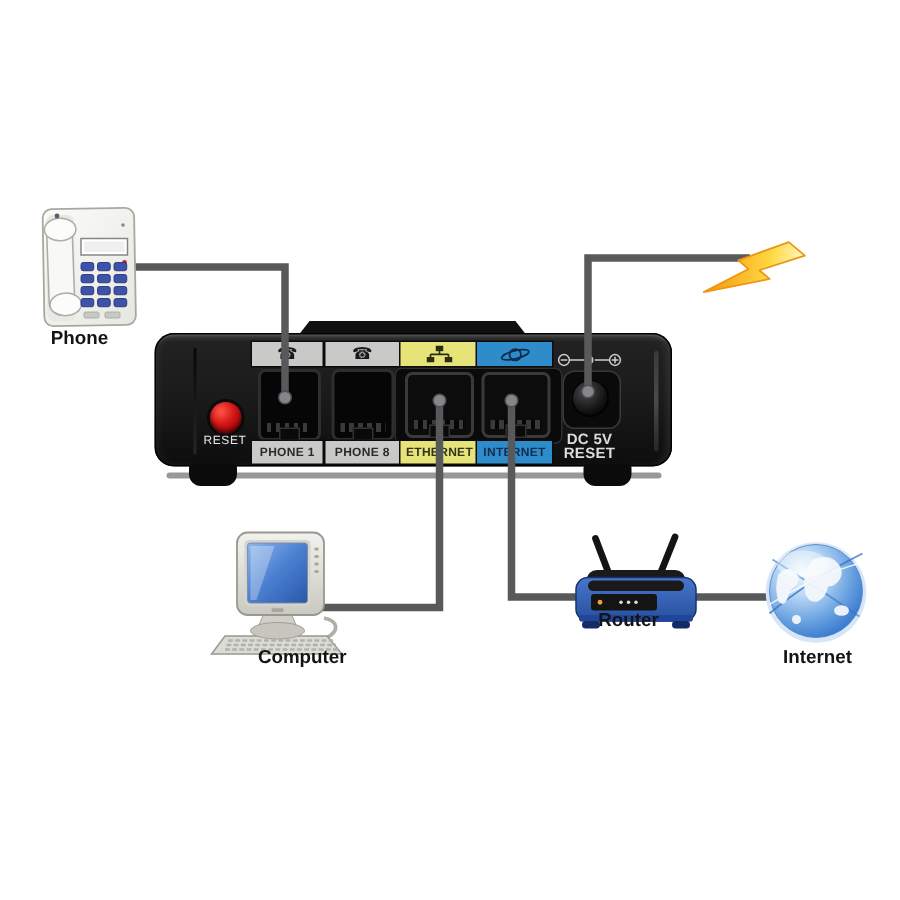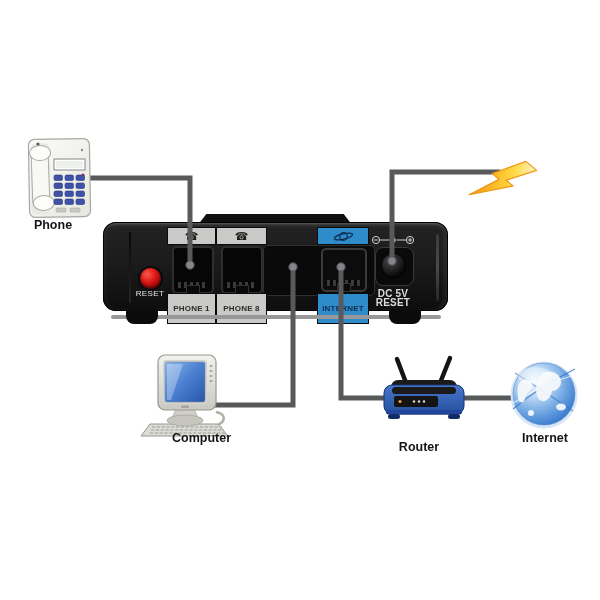--- a/index.html
+++ b/index.html
@@ -30,21 +30,21 @@
          font-size:8px;font-weight:normal;color:#e6e6e6;letter-spacing:.4px;}
 
   .recess{position:absolute;left:160px;top:23px;width:110px;height:49px;background:#0a0a0a;
          border:1px solid #2f2f2f;border-radius:5px;}
 
   .pg{position:absolute;top:6px;height:81px;}
   .pg1{left:65px;width:47px;} .pg2{left:114px;width:49px;}
   .pg3{left:164px;width:52px;} .pg4{left:215px;width:50px;}
   .strip{position:absolute;left:0;right:0;height:16px;display:flex;align-items:center;
          justify-content:center;box-shadow:0 0 0 1px #0b0b0b;}
-  .strip.t{top:0;} .strip.b{top:66px;height:29px;font-size:8px;font-weight:bold;letter-spacing:.2px;}
+  .strip.t{top:0;} .strip.b{top:66px;height:15px;font-size:8px;font-weight:bold;letter-spacing:.2px;}
   .pg-gray .strip{background:#c9c9c7;color:#2b2b2b;}
   .pg-yellow .strip{background:#e6e378;color:#33331a;}
   .pg-blue .strip{background:#2f8ccb;color:#0f2c4e;}
   .glyph{font-size:11px;line-height:1;color:#1a1a1a;}
   .jack{position:absolute;top:18px;background:#060606;border:2px solid #2e2e2e;border-radius:5px;}
   .rj11{left:4px;width:38px;height:44px;}
   .rj45{top:20px;left:3px;width:42px;height:40px;border:2px solid #3a3a3a;background:#0c0c0c;}
   .jack::before{content:"";position:absolute;left:4px;right:4px;bottom:4px;height:6px;
          background:repeating-linear-gradient(90deg,#3a3a3a 0 3px,#060606 3px 6px);}
   .jack::after{content:"";position:absolute;left:50%;bottom:-2px;width:12px;height:7px;margin-left:-7px;
@@ -64,21 +64,21 @@
   .wires{position:absolute;left:0;top:0;pointer-events:none;}
 
   
   .node-svg{position:absolute;}
 
   
   .lbl{position:absolute;text-align:center;font-weight:bold;font-size:12.5px;color:#141414;line-height:14px;}
   #lbl-phone{left:14px;top:218px;width:78px;text-align:center;}
   #lbl-power{left:477px;top:221px;width:58px;}
   #lbl-computer{left:139px;top:431px;width:92px;text-align:right;}
-  #lbl-router{left:375px;top:440px;width:88px;}
+  #lbl-router{left:375px;top:406px;width:88px;}
   #lbl-internet{left:501px;top:431px;width:88px;}
 </style>
 </head>
 <body>
 
 <div class="canvas">
 
   <div class="adapter">
     <div class="hump"></div>
     <div class="abody">
@@ -96,20 +96,32 @@
       </div>
 
       <div class="pg pg2 pg-gray">
         <div class="strip t">
           <span class="glyph">☎</span>
         </div>
         <div class="jack rj11"></div>
         <div class="strip b">PHONE 8</div>
       </div>
 
+      <div class="pg pg3 pg-yellow">
+        <div class="strip t">
+          <svg width="18" height="12" viewBox="0 0 18 12">
+            <rect x="6.5" y="0.5" width="5" height="3.6" fill="#2c2c12"></rect>
+            <path d="M9,4 V6.2 M3,6.2 H15 M3,6.2 V8 M15,6.2 V8" stroke="#2c2c12" stroke-width="1.1" fill="none"></path>
+            <rect x="0.5" y="8" width="5" height="3.5" fill="#2c2c12"></rect>
+            <rect x="12.5" y="8" width="5" height="3.5" fill="#2c2c12"></rect>
+          </svg>
+        </div>
+        <div class="jack rj45"></div>
+        <div class="strip b">ETHERNET</div>
+      </div>
 
       <div class="pg pg4 pg-blue">
         <div class="strip t">
           <svg width="21" height="13" viewBox="0 0 21 13">
             <g stroke="#0e2c50" fill="none" stroke-width="1.2">
               <circle cx="10.5" cy="6.5" r="3.8"></circle>
               <ellipse cx="10.5" cy="6.5" rx="9.3" ry="2.7" transform="rotate(-14 10.5 6.5)"></ellipse>
             </g>
           </svg>
         </div>

